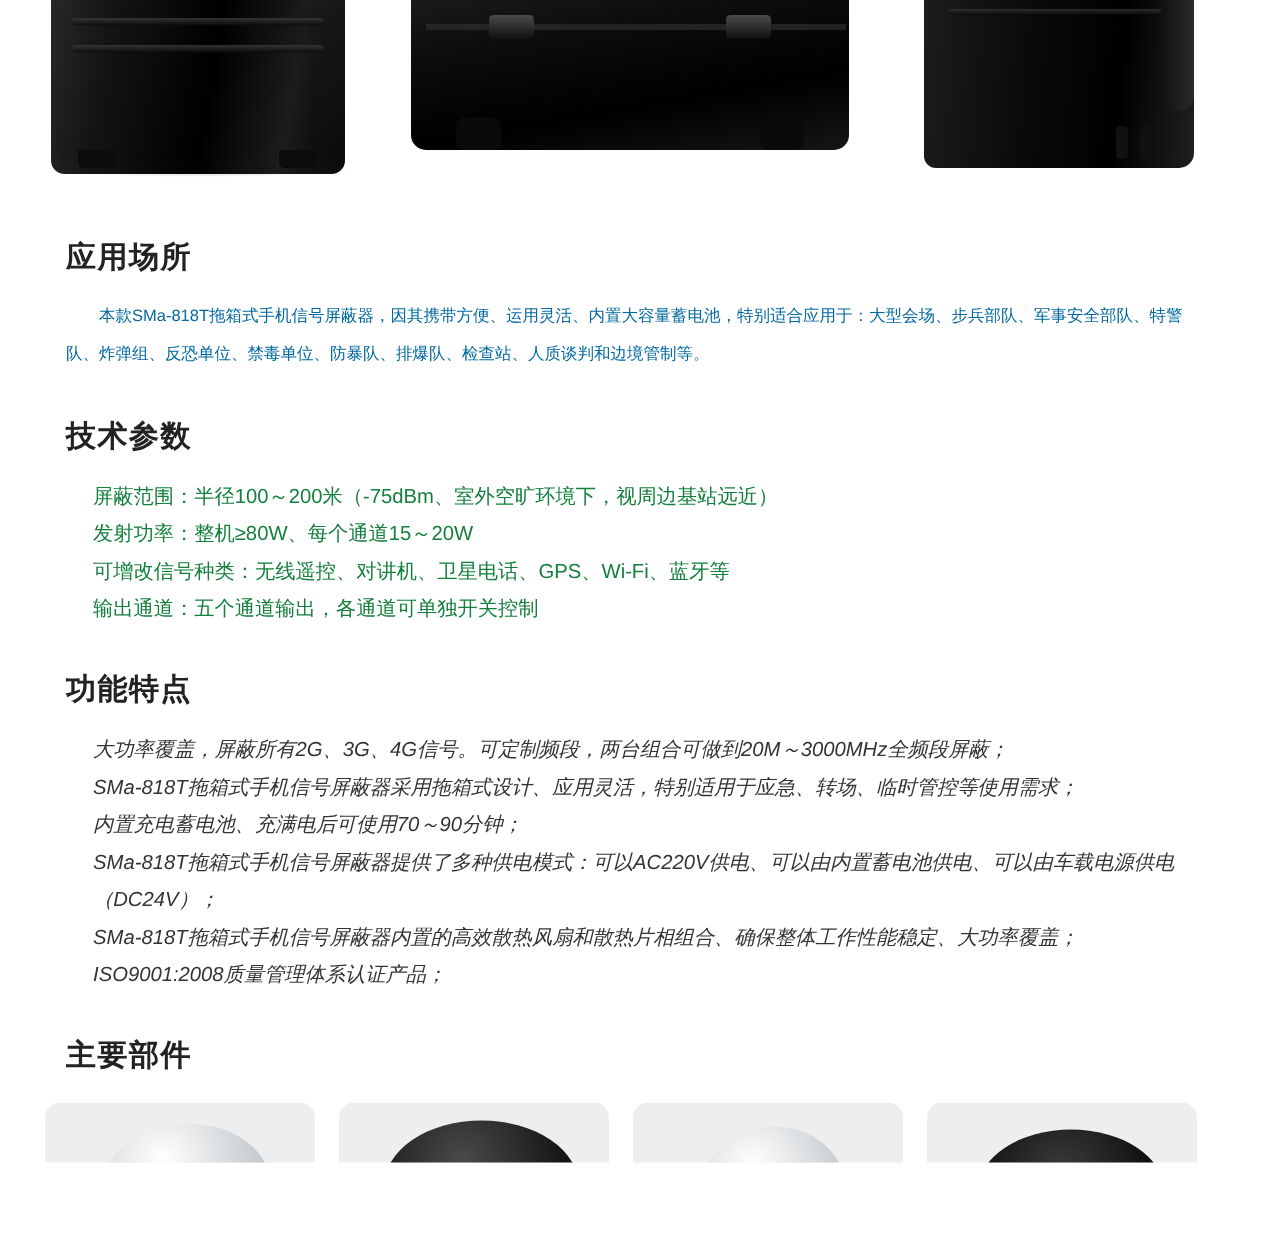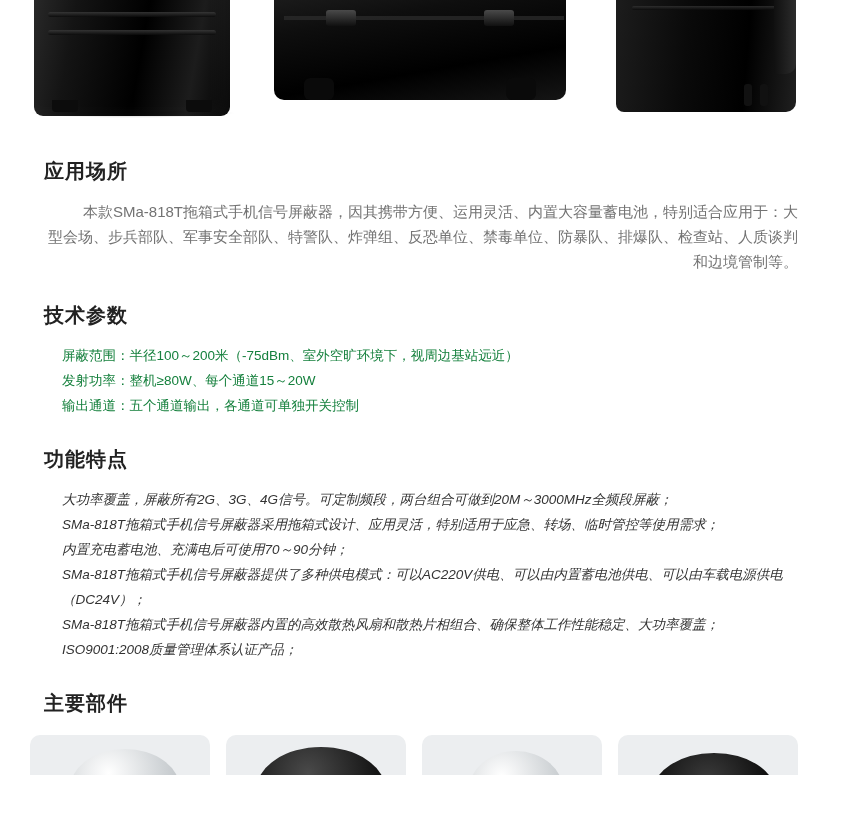--- a/index.html
+++ b/index.html
@@ -170,27 +170,26 @@
     padding: 0 44px;
   }
   h2.section-title {
     font-size: 20px;
     font-weight: bold;
     color: #222222;
     margin: 28px 0 14px 0;
     letter-spacing: 1px;
   }
   .para {
-    font-size: 15px;
+    font-size: 11px;
     line-height: 25px;
-    color: #737373;
+    color: #0369a1;
     margin: 0 0 0 0;
     text-indent: 2em;
     padding-right: 8px;
-    text-align: right;
   }
   .spec-list {
     margin: 0;
     padding: 0 0 0 18px;
     list-style: none;
   }
   .spec-list li {
     font-size: 13.5px;
     line-height: 25px;
     color: #15803d;
@@ -280,20 +279,21 @@
 
 <div class="content">
 
   <h2 class="section-title">应用场所</h2>
   <p class="para">本款SMa-818T拖箱式手机信号屏蔽器，因其携带方便、运用灵活、内置大容量蓄电池，特别适合应用于：大型会场、步兵部队、军事安全部队、特警队、炸弹组、反恐单位、禁毒单位、防暴队、排爆队、检查站、人质谈判和边境管制等。</p>
 
   <h2 class="section-title">技术参数</h2>
   <ul class="spec-list">
     <li>屏蔽范围：半径100～200米（-75dBm、室外空旷环境下，视周边基站远近）</li>
     <li>发射功率：整机≥80W、每个通道15～20W</li>
+    <li>可增改信号种类：无线遥控、对讲机、卫星电话、GPS、Wi-Fi、蓝牙等</li>
     <li>输出通道：五个通道输出，各通道可单独开关控制</li>
   </ul>
 
   <h2 class="section-title">功能特点</h2>
   <ul class="feature-list">
     <li>大功率覆盖，屏蔽所有2G、3G、4G信号。可定制频段，两台组合可做到20M～3000MHz全频段屏蔽；</li>
     <li>SMa-818T拖箱式手机信号屏蔽器采用拖箱式设计、应用灵活，特别适用于应急、转场、临时管控等使用需求；</li>
     <li>内置充电蓄电池、充满电后可使用70～90分钟；</li>
     <li>SMa-818T拖箱式手机信号屏蔽器提供了多种供电模式：可以AC220V供电、可以由内置蓄电池供电、可以由车载电源供电（DC24V）；</li>
     <li>SMa-818T拖箱式手机信号屏蔽器内置的高效散热风扇和散热片相组合、确保整体工作性能稳定、大功率覆盖；</li>

